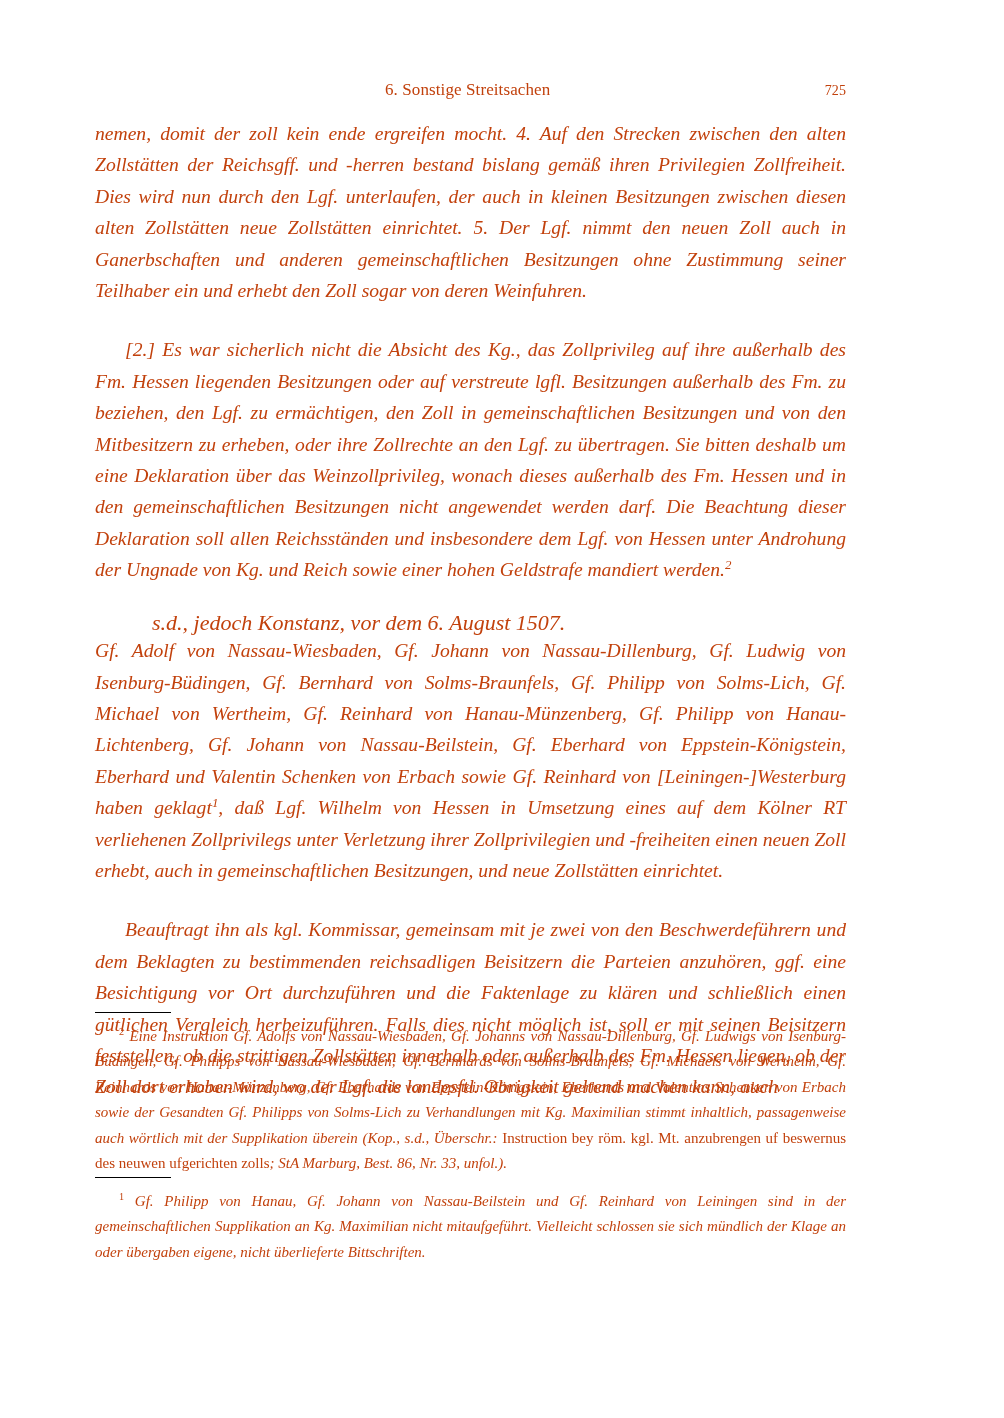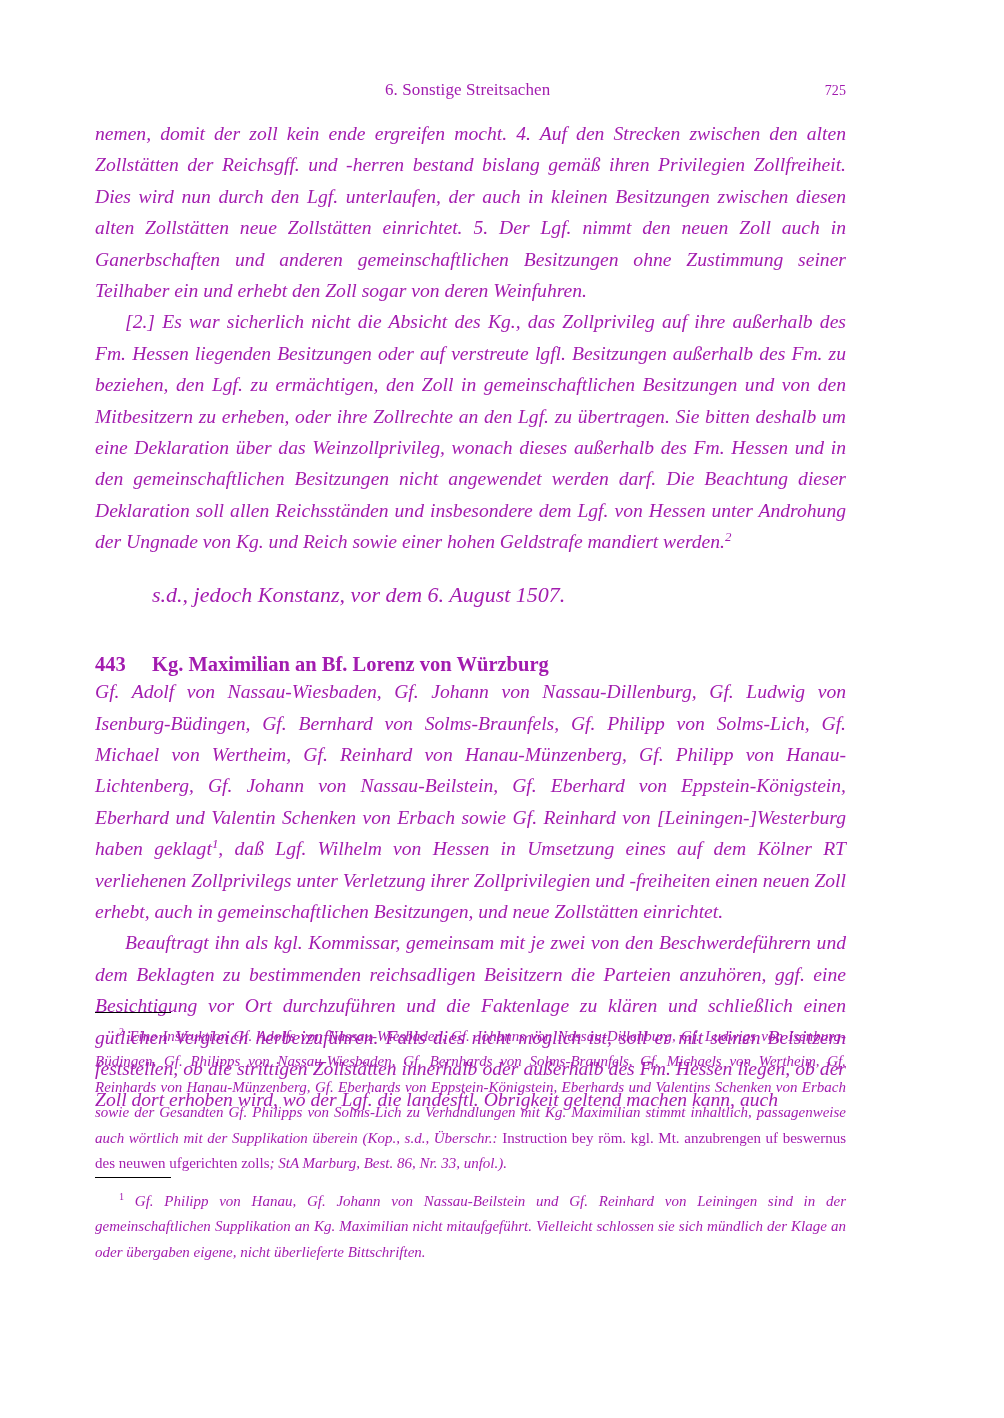--- a/index.html
+++ b/index.html
@@ -8,21 +8,21 @@
     background: #ffffff;
   }
   .page {
     position: relative;
     width: 1004px;
     height: 1418px;
     background: #ffffff;
     margin: 0 auto;
     overflow: hidden;
     font-family: "Liberation Serif", "DejaVu Serif", serif;
-    color: #a21caf;
+    color: #c2410c;
     -webkit-font-smoothing: antialiased;
   }
 
   
   .running-header {
     position: absolute;
     left: 95px;
     top: 80px;
     width: 751px;
     display: flex;
@@ -50,21 +50,21 @@
   }
 
   p.body {
     margin: 0;
     font-size: 19.6px;
     line-height: 31.4px;
     text-align: justify;
     text-justify: inter-word;
     font-style: italic;
   }
-  p.body.indent { text-indent: 30px; }
+  p.body.indent { text-indent: 30px; margin-top: 28px; }
 
   sup.fn {
     font-size: 0.66em;
     vertical-align: 0.52em;
     line-height: 0;
     font-style: italic;
   }
 
   
   .source {
@@ -138,24 +138,20 @@
   <div class="textblock">
 
     <p class="body"><span>nemen, domit der zoll kein ende ergreifen mocht. 4. Auf den Strecken zwischen den alten Zollstätten der Reichsgff. und -herren bestand bislang gemäß ihren Privilegien Zollfreiheit. Dies wird nun durch den Lgf. unterlaufen, der auch in kleinen Besitzungen zwischen diesen alten Zollstätten neue Zollstätten einrichtet. 5. Der Lgf. nimmt den neuen Zoll auch in Ganerbschaften und anderen gemeinschaftlichen Besitzungen ohne Zustimmung seiner Teilhaber ein und erhebt den Zoll sogar von deren Weinfuhren.</span></p>
 
     <p class="body indent"><span>[2.] Es war sicherlich nicht die Absicht des Kg., das Zollprivileg auf ihre außerhalb des Fm. Hessen liegenden Besitzungen oder auf verstreute lgfl. Besitzungen außerhalb des Fm. zu beziehen, den Lgf. zu ermächtigen, den Zoll in gemeinschaftlichen Besitzungen und von den Mitbesitzern zu erheben, oder ihre Zollrechte an den Lgf. zu übertragen. Sie bitten deshalb um eine Deklaration über das Weinzollprivileg, wonach dieses außerhalb des Fm. Hessen und in den gemeinschaftlichen Besitzungen nicht angewendet werden darf. Die Beachtung dieser Deklaration soll allen Reichsständen und insbesondere dem Lgf. von Hessen unter Androhung der Ungnade von Kg. und Reich sowie einer hohen Geldstrafe mandiert werden.</span><sup class="fn">2</sup></p>
 
     <div class="source-group">
       <p class="source">s.d., jedoch Konstanz, vor dem 6. August 1507.</p>
     </div>
 
-    <div class="doc-heading">
-      <span class="num">443</span>
-      <span class="title">Kg. Maximilian an Bf. Lorenz von Würzburg</span>
-    </div>
 
     <p class="body after-heading"><span>Gf. Adolf von Nassau-Wiesbaden, Gf. Johann von Nassau-Dillenburg, Gf. Ludwig von Isenburg-Büdingen, Gf. Bernhard von Solms-Braunfels, Gf. Philipp von Solms-Lich, Gf. Michael von Wertheim, Gf. Reinhard von Hanau-Münzenberg, Gf. Philipp von Hanau-Lichtenberg, Gf. Johann von Nassau-Beilstein, Gf. Eberhard von Eppstein-Königstein, Eberhard und Valentin Schenken von Erbach sowie Gf. Reinhard von [Leiningen-]Westerburg haben geklagt</span><sup class="fn">1</sup><span>, daß Lgf. Wilhelm von Hessen in Umsetzung eines auf dem Kölner RT verliehenen Zollprivilegs unter Verletzung ihrer Zollprivilegien und -freiheiten einen neuen Zoll erhebt, auch in gemeinschaftlichen Besitzungen, und neue Zollstätten einrichtet.</span></p>
 
     <p class="body indent para-gap"><span>Beauftragt ihn als kgl. Kommissar, gemeinsam mit je zwei von den Beschwerdeführern und dem Beklagten zu bestimmenden reichsadligen Beisitzern die Parteien anzuhören, ggf. eine Besichtigung vor Ort durchzuführen und die Faktenlage zu klären und schließlich einen gütlichen Vergleich herbeizuführen. Falls dies nicht möglich ist, soll er mit seinen Beisitzern feststellen, ob die strittigen Zollstätten innerhalb oder außerhalb des Fm. Hessen liegen, ob der Zoll dort erhoben wird, wo der Lgf. die landesftl. Obrigkeit geltend machen kann, auch</span></p>
 
   </div>
 
   <div class="footnotes fn-block-2">
     <div class="fn-rule"></div>
     <p class="footnote"><sup class="fnmark">2</sup> <span>Eine Instruktion Gf. Adolfs von Nassau-Wiesbaden, Gf. Johanns von Nassau-Dillenburg, Gf. Ludwigs von Isenburg-Büdingen, Gf. Philipps von Nassau-Wiesbaden, Gf. Bernhards von Solms-Braunfels, Gf. Michaels von Wertheim, Gf. Reinhards von Hanau-Münzenberg, Gf. Eberhards von Eppstein-Königstein, Eberhards und Valentins Schenken von Erbach sowie der Gesandten Gf. Philipps von Solms-Lich zu Verhandlungen mit Kg. Maximilian stimmt inhaltlich, passagenweise auch wörtlich mit der Supplikation überein (Kop., s.d., Überschr.:</span> <span class="roman">Instruction bey röm. kgl. Mt. anzubrengen uf beswernus des neuwen ufgerichten zolls</span><span>; StA Marburg, Best. 86, Nr. 33, unfol.).</span></p>

